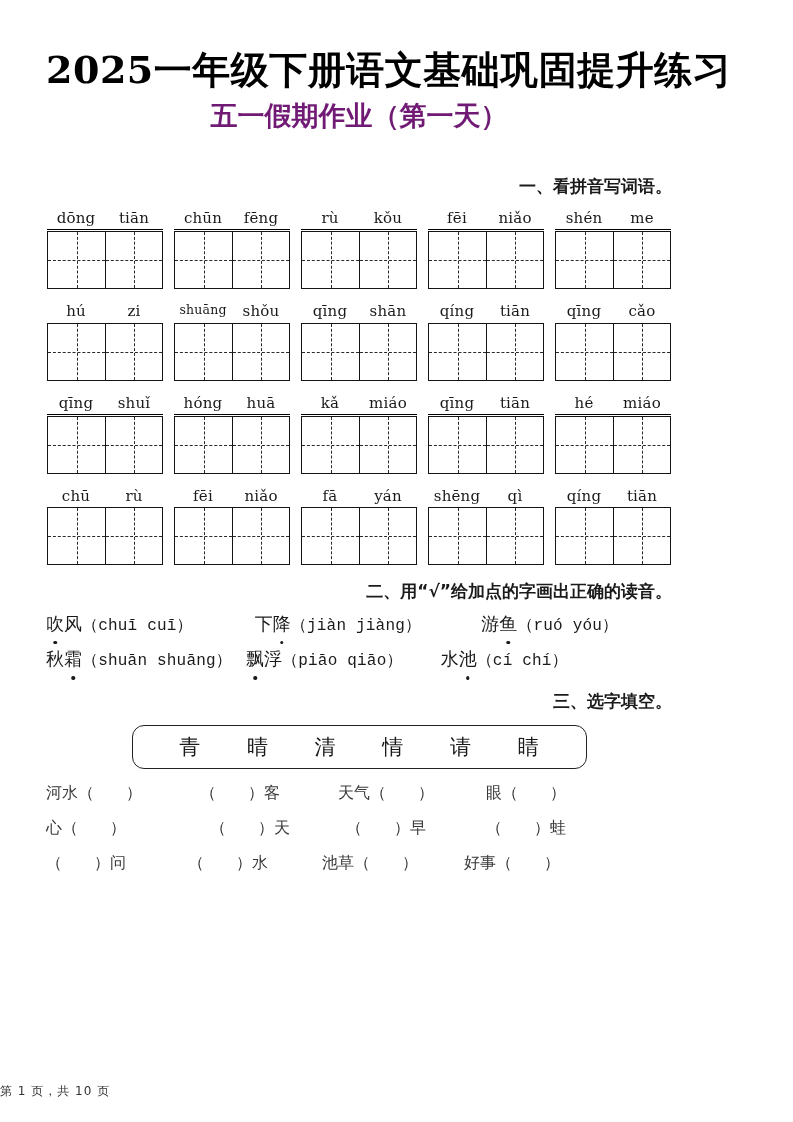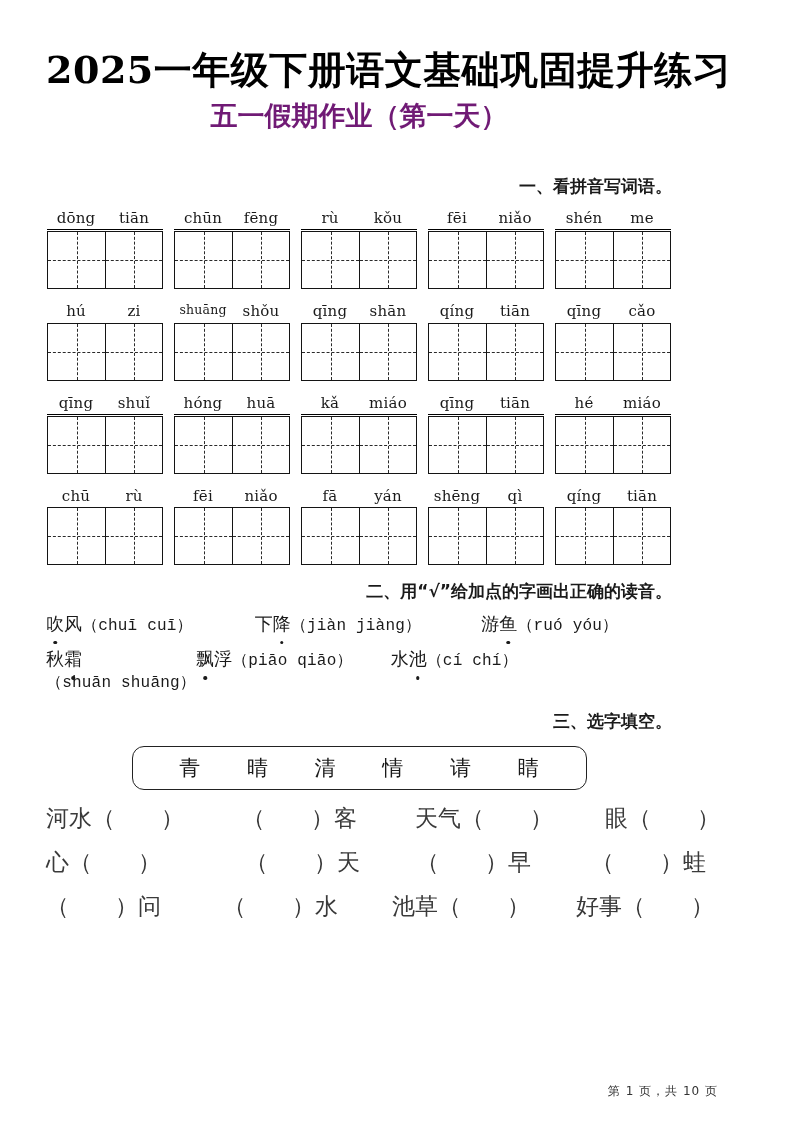--- a/index.html
+++ b/index.html
@@ -176,34 +176,34 @@
     justify-content: space-evenly;
     font-family: "DejaVu Serif", "Liberation Serif", serif;
     font-size: 21px;
     color: #1a1a1a;
     box-sizing: border-box;
   }
   .blank-row {
     display: flex;
     margin-top: 14px;
     font-family: "DejaVu Serif", "Liberation Serif", serif;
-    font-size: 23px;
+    font-size: 16px;
     color: #3a3a3a;
     line-height: 1.3;
     white-space: nowrap;
   }
   .blank-item { display: inline-block; }
 
   
   .footer {
     position: absolute;
     left: 0;
     right: 0;
     bottom: 22px;
-    text-align: right;
+    text-align: left;
     font-family: "DejaVu Sans", "Liberation Sans", sans-serif;
     font-size: 12px;
     color: #333;
     letter-spacing: 1px;
   }
 </style>
 </head>
 <body>
 
 <div class="page">
@@ -436,21 +436,21 @@
       <div class="reading-item" style="margin-right:60px;">
         <span class="ri-word"><span>下</span><span class="dotted">降</span><span></span></span>
           <span class="ri-pin">（jiàn  jiàng）</span>
       </div>
       <div class="reading-item">
         <span class="ri-word"><span>游</span><span class="dotted">鱼</span><span></span></span>
           <span class="ri-pin">（ruó  yóu）</span>
       </div>
     </div>
     <div class="reading-row">
-      <div class="reading-item" style="flex-direction:column;">
+      <div class="reading-item" style="margin-right:14px;">
         <span class="ri-word"><span>秋</span><span class="dotted">霜</span><span></span></span>
           <span class="ri-pin">（shuān  shuāng）</span>
       </div>
       <div class="reading-item" style="margin-right:38px;">
         <span class="ri-word"><span></span><span class="dotted">飘</span><span>浮</span></span>
           <span class="ri-pin">（piāo  qiāo）</span>
       </div>
       <div class="reading-item">
         <span class="ri-word"><span>水</span><span class="dotted">池</span><span></span></span>
           <span class="ri-pin">（cí  chí）</span>

